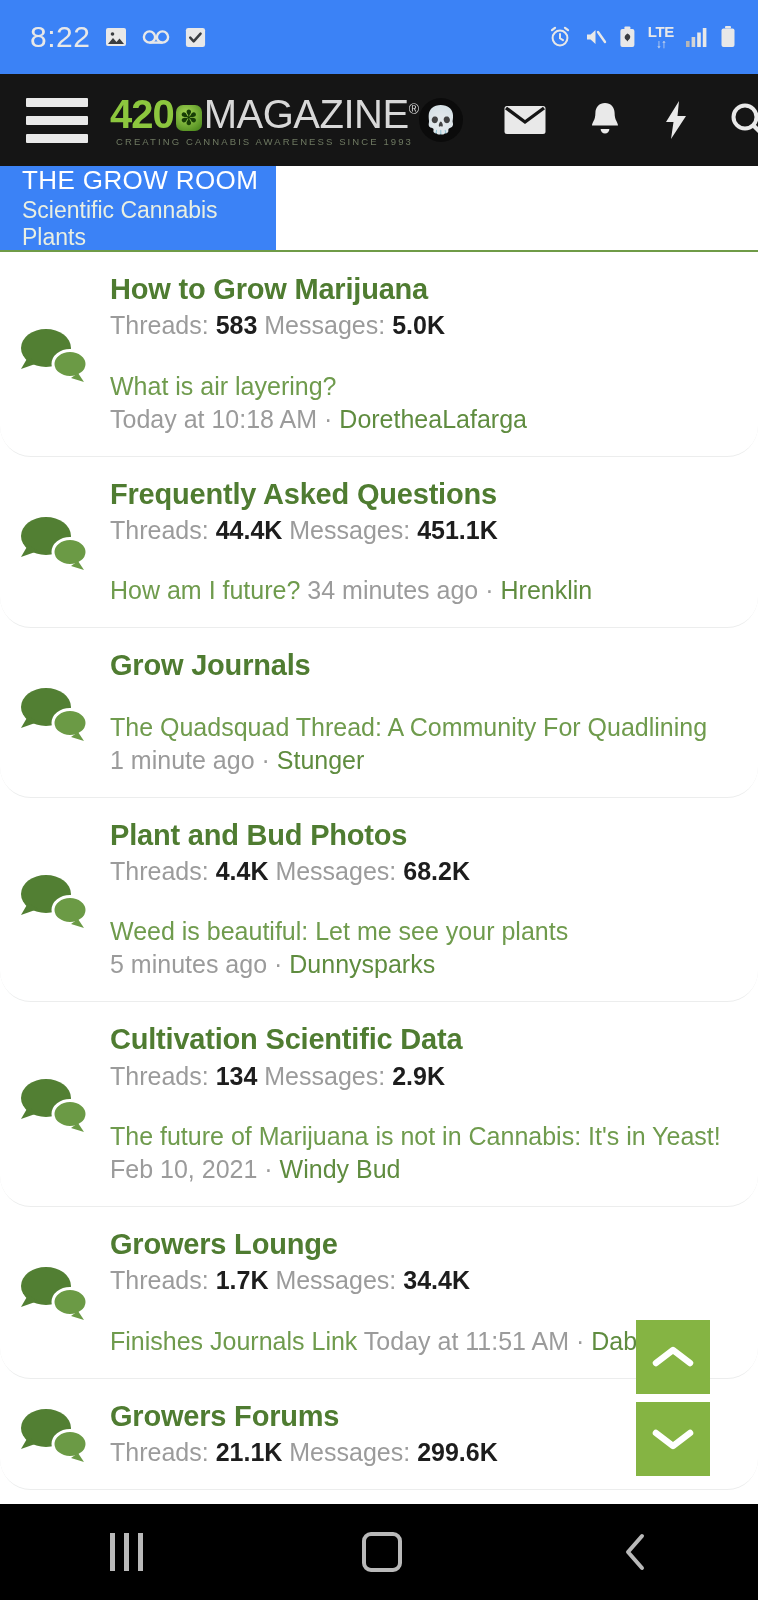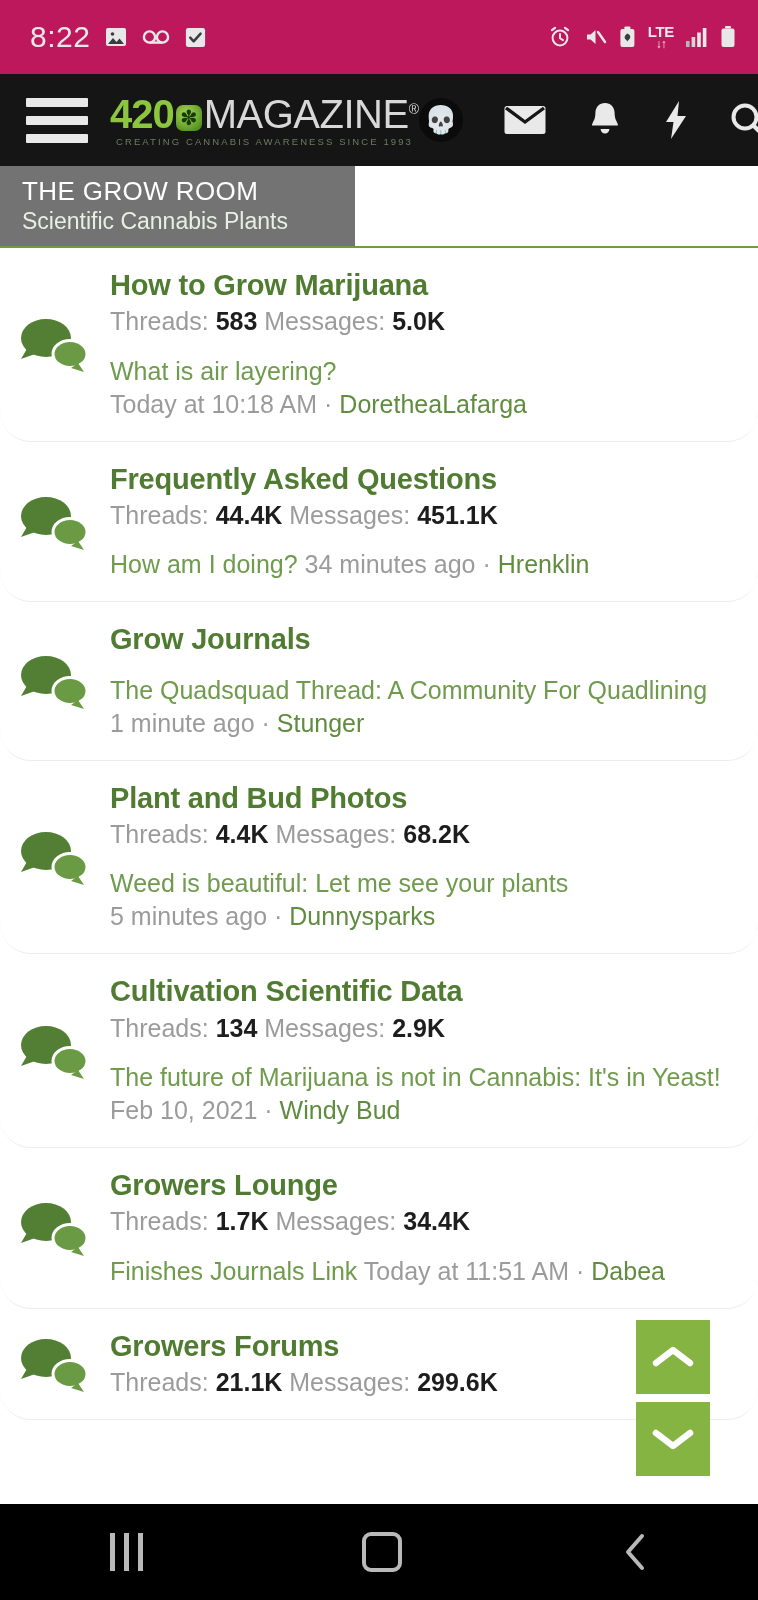--- a/index.html
+++ b/index.html
@@ -6,21 +6,21 @@
   html, body {
     width:758px; height:1600px;
     background:#ffffff;
     font-family:"Liberation Sans", sans-serif;
     overflow:hidden;
   }
   .phone { position:relative; width:758px; height:1600px; display:flex; flex-direction:column; }
 
   
   .statusbar {
-    height:74px; background:#be185d; flex:0 0 74px;
+    height:74px; background:#3b82f6; flex:0 0 74px;
     display:flex; align-items:center; justify-content:space-between;
     padding:0 22px 0 30px;
     gap:31px;
   }
   .sb-left { display:flex; align-items:center; gap:14px; }
   .sb-clock { color:#e8e8e8; font-size:30px; letter-spacing:.5px; }
   .sb-right { display:flex; align-items:center; gap:11px; }
   .sb-ico { display:inline-flex; align-items:center; justify-content:center; }
   .sb-ico svg { display:block; }
   .lte-wrap { display:flex; flex-direction:column; align-items:center; line-height:1; }
@@ -57,41 +57,41 @@
   .avatar {
     width:44px; height:44px; border-radius:50%; background:#0b0b0b;
     display:flex; align-items:center; justify-content:center; overflow:hidden;
   }
   .avatar span { font-size:27px; color:#e2e2e2; line-height:1; }
   .hdr-ico svg { display:block; }
 
   
   .bannerwrap { flex:0 0 82px; display:flex; background:#ffffff; border-bottom:2px solid #6f9b47; }
   .banner {
-    width:355px; background:#737373; color:#ffffff;
+    width:276px; background:#3b82f6; color:#ffffff;
     display:flex; flex-direction:column; justify-content:center;
     padding:0 0 0 22px;
   }
   .banner-title { font-size:26px; letter-spacing:.4px; line-height:1.12; }
   .banner-sub { font-size:23px; color:#e9efe2; line-height:1.15; margin-top:2px; }
   .banner-rest { flex:1; background:#ffffff; }
 
   
   .list { flex:1; background:#ffffff; overflow:hidden; }
   .row { display:flex; padding:20px 16px 20px 0; border-bottom:1px solid #eceded;border-radius:31px; }
   .row-icon { flex:0 0 110px; display:flex; align-items:center; justify-content:center; }
   .row-icon svg { display:block; }
   .row-body { flex:1; min-width:0; }
   .forum-title {
     color:#4f7c31; font-size:29px; font-weight:bold; line-height:1.18;
     margin-bottom:3px; letter-spacing:-.2px;
   }
   .stats { font-size:25px; color:#9b9b9b; line-height:1.3; }
   .stats b { color:#1d1d1d; font-weight:bold; }
-  .last { margin-top:17px; font-size:25px; line-height:1.32; }
+  .last { margin-top:28px; font-size:25px; line-height:1.32; }
   .last a.thread { color:#6f9b4d; }
   .last .meta { color:#9b9b9b; }
   .last a.user { color:#5f8c3f; }
   .last.inline { white-space:nowrap; overflow:hidden; }
 
   
   .scroll-btns { position:absolute; right:48px; top:1320px; width:74px; }
   .scroll-btn {
     width:74px; height:74px; background:#85b443;
     display:flex; align-items:center; justify-content:center; cursor:pointer;
@@ -257,21 +257,21 @@
           <svg width="74" height="62" viewBox="0 0 74 62">
             <ellipse cx="28" cy="25" rx="25" ry="19" fill="#527f33"></ellipse>
             <path d="M10 34l-7 12 17-6z" fill="#527f33"></path>
             <ellipse cx="52" cy="41" rx="17" ry="13.5" fill="#6b9a45" stroke="#ffffff" stroke-width="3"></ellipse>
             <path d="M60 50l6 9-13-4z" fill="#6b9a45"></path>
           </svg>
         </div>
         <div class="row-body">
           <div class="forum-title">Frequently Asked Questions</div>
           <div class="stats"><span>Threads:</span> <b>44.4K</b> <span>Messages:</span> <b>451.1K</b></div>
-          <div class="last inline"><a class="thread">How am I doing?</a> <span class="meta">34 minutes ago</span> <span class="meta">·</span> <a class="user">Hrenklin</a></div>
+          <div class="last inline"><a class="thread">How am I future?</a> <span class="meta">34 minutes ago</span> <span class="meta">·</span> <a class="user">Hrenklin</a></div>
         </div>
       </div>
       <div class="row">
         <div class="row-icon">
           <svg width="74" height="62" viewBox="0 0 74 62">
             <ellipse cx="28" cy="25" rx="25" ry="19" fill="#527f33"></ellipse>
             <path d="M10 34l-7 12 17-6z" fill="#527f33"></path>
             <ellipse cx="52" cy="41" rx="17" ry="13.5" fill="#6b9a45" stroke="#ffffff" stroke-width="3"></ellipse>
             <path d="M60 50l6 9-13-4z" fill="#6b9a45"></path>
           </svg>

